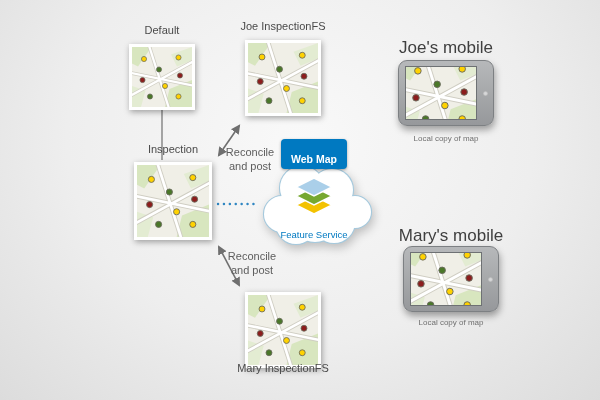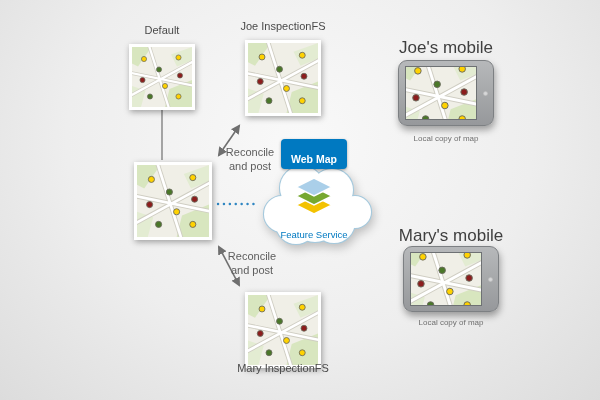--- a/index.html
+++ b/index.html
@@ -115,20 +115,21 @@
       </svg>
   </div>
 
   <div class="node-label" style="left:225px; top:20px; width:116px;">Joe InspectionFS</div>
   <div class="map-tile" style="left:245px; top:40px; width:76px; height:76px;">
     <svg viewBox="0 0 80 80">
         <use href="#map-art"></use>
       </svg>
   </div>
 
+  <div class="node-label" style="left:130px; top:143px; width:86px;">Inspection</div>
   <div class="map-tile" style="left:134px; top:162px; width:78px; height:78px;">
     <svg viewBox="0 0 80 80">
         <use href="#map-art"></use>
       </svg>
   </div>
 
   <div class="map-tile" style="left:245px; top:292px; width:76px; height:76px;">
     <svg viewBox="0 0 80 80">
         <use href="#map-art"></use>
       </svg>

